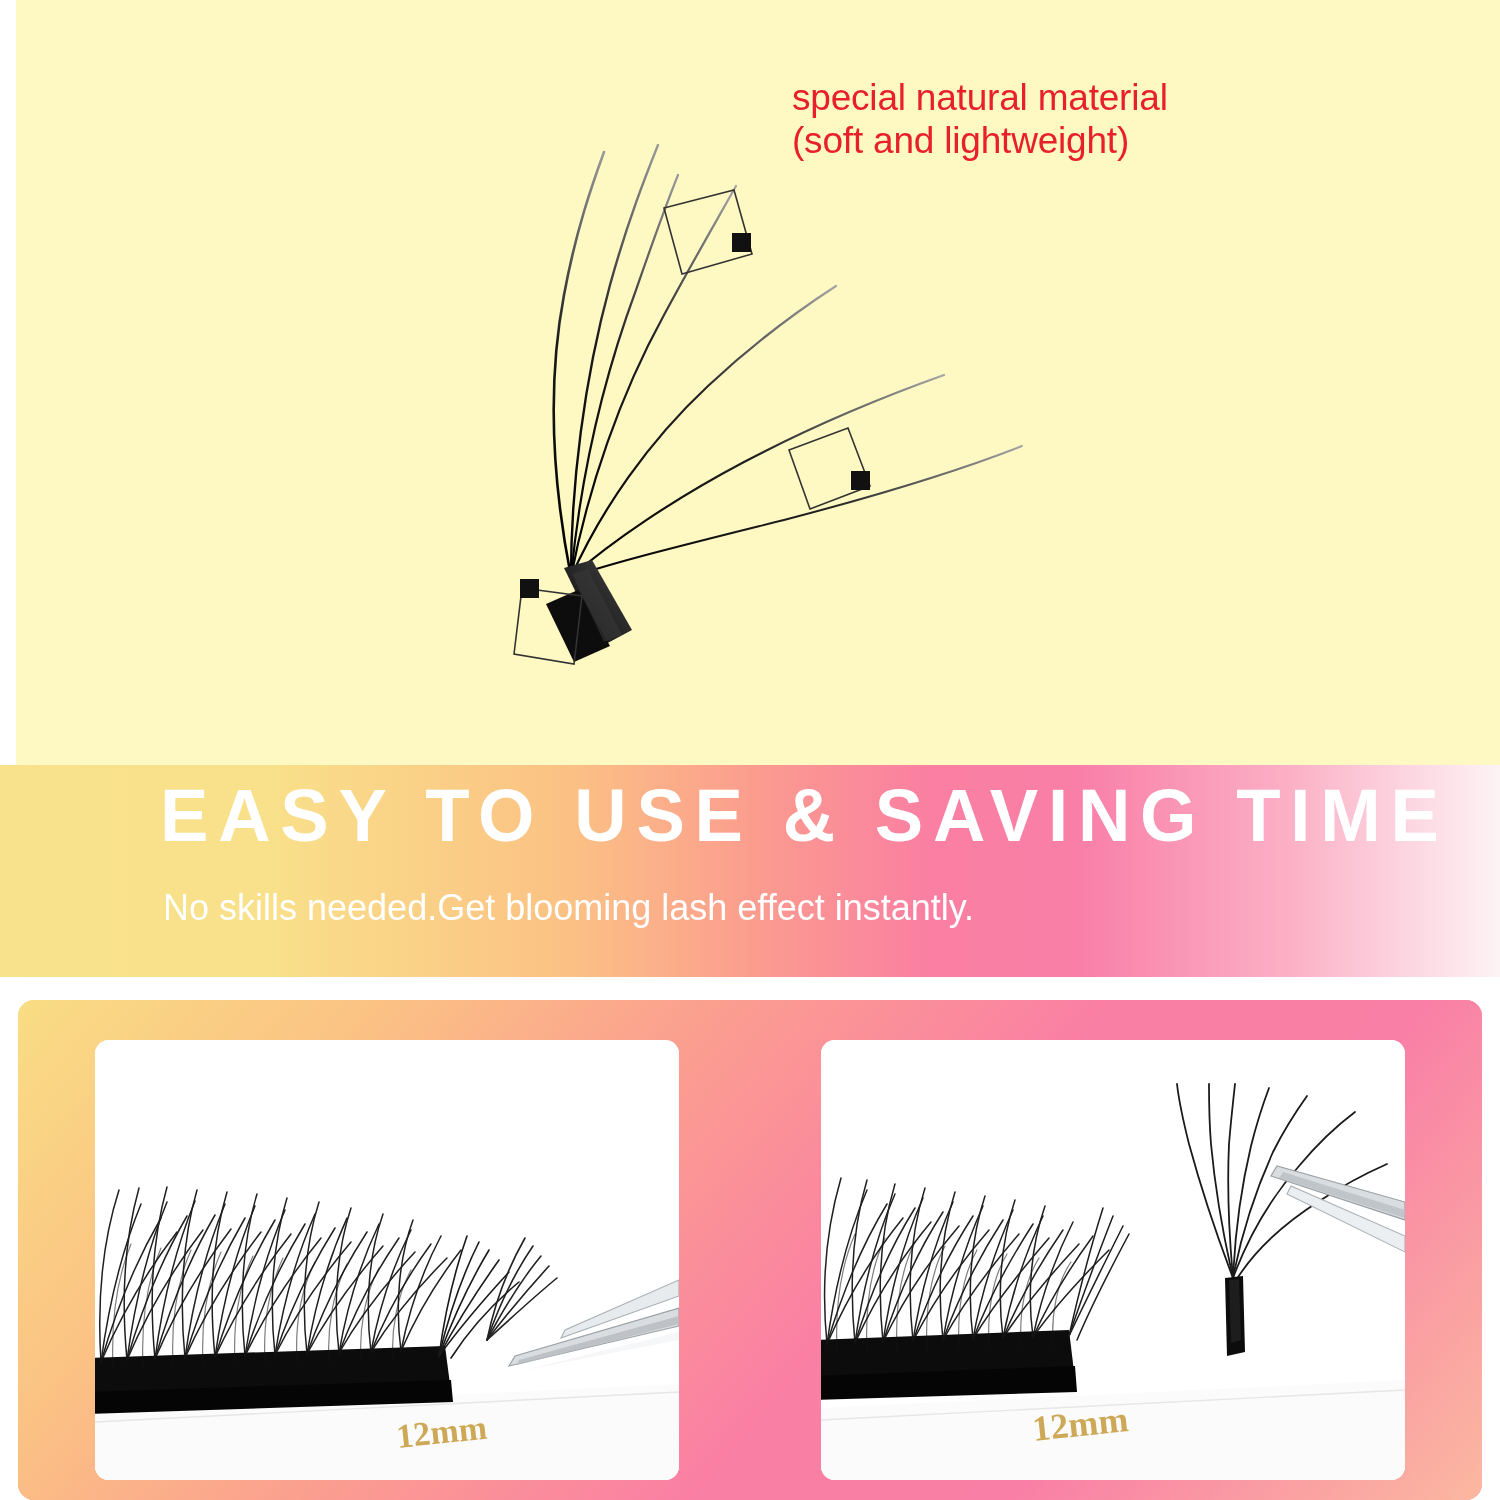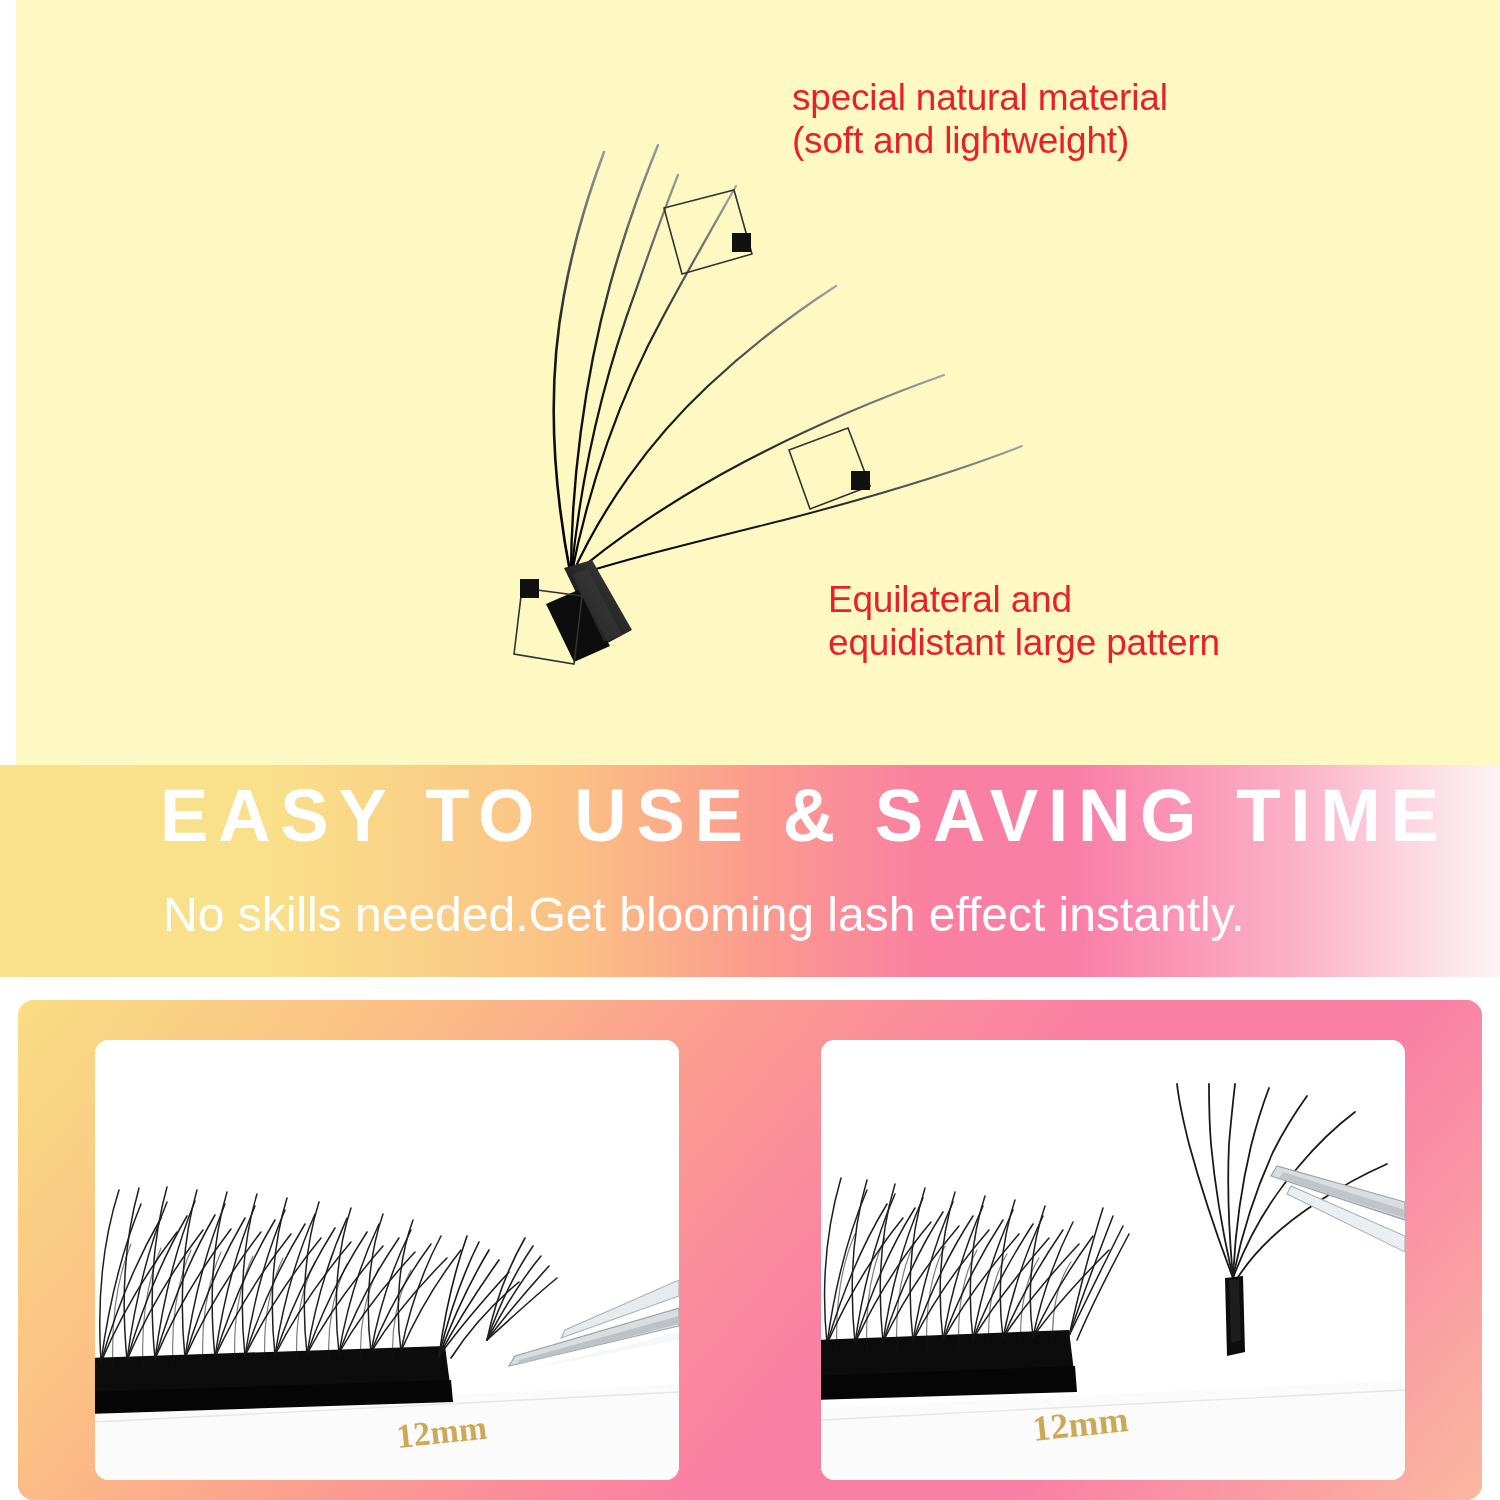--- a/index.html
+++ b/index.html
@@ -66,21 +66,21 @@
     letter-spacing: 10px;
     line-height: 1;
     transform: scaleX(0.98);
     transform-origin: left center;
     white-space: nowrap;
   }
   #banner-subtitle {
     position: absolute;
     left: 163px; top: 122px;
     color: #ffffff;
-    font-size: 48px;
+    font-size: 36px;
     font-weight: 400;
     letter-spacing: 0px;
     white-space: nowrap;
     text-align: right;
   }
 
   
   #photo-showcase {
     position: absolute;
     left: 0; top: 977px;
@@ -186,22 +186,20 @@
         <path d="M126,498 L186,506 L178,574 L118,564 Z" fill="none" stroke="#333333" stroke-width="1.6"></path>
         <rect x="124" y="489" width="19" height="19" fill="#111111"></rect>
       </g>
     </svg>
   </div>
 
   <div class="callout" id="callout-material">special natural material
 (soft and lightweight)</div>
 
 
-  <div class="callout" id="callout-pattern">Equilateral and
-equidistant large pattern</div>
 </div>
 
 <div id="promo-banner">
   <div id="banner-headline">EASY TO USE &amp; SAVING TIME</div>
   <div id="banner-subtitle">No skills needed.Get blooming lash effect instantly.</div>
 </div>
 
 <div id="photo-showcase">
   <div id="photo-frame">
     <div id="photo-frame-inner"></div>

